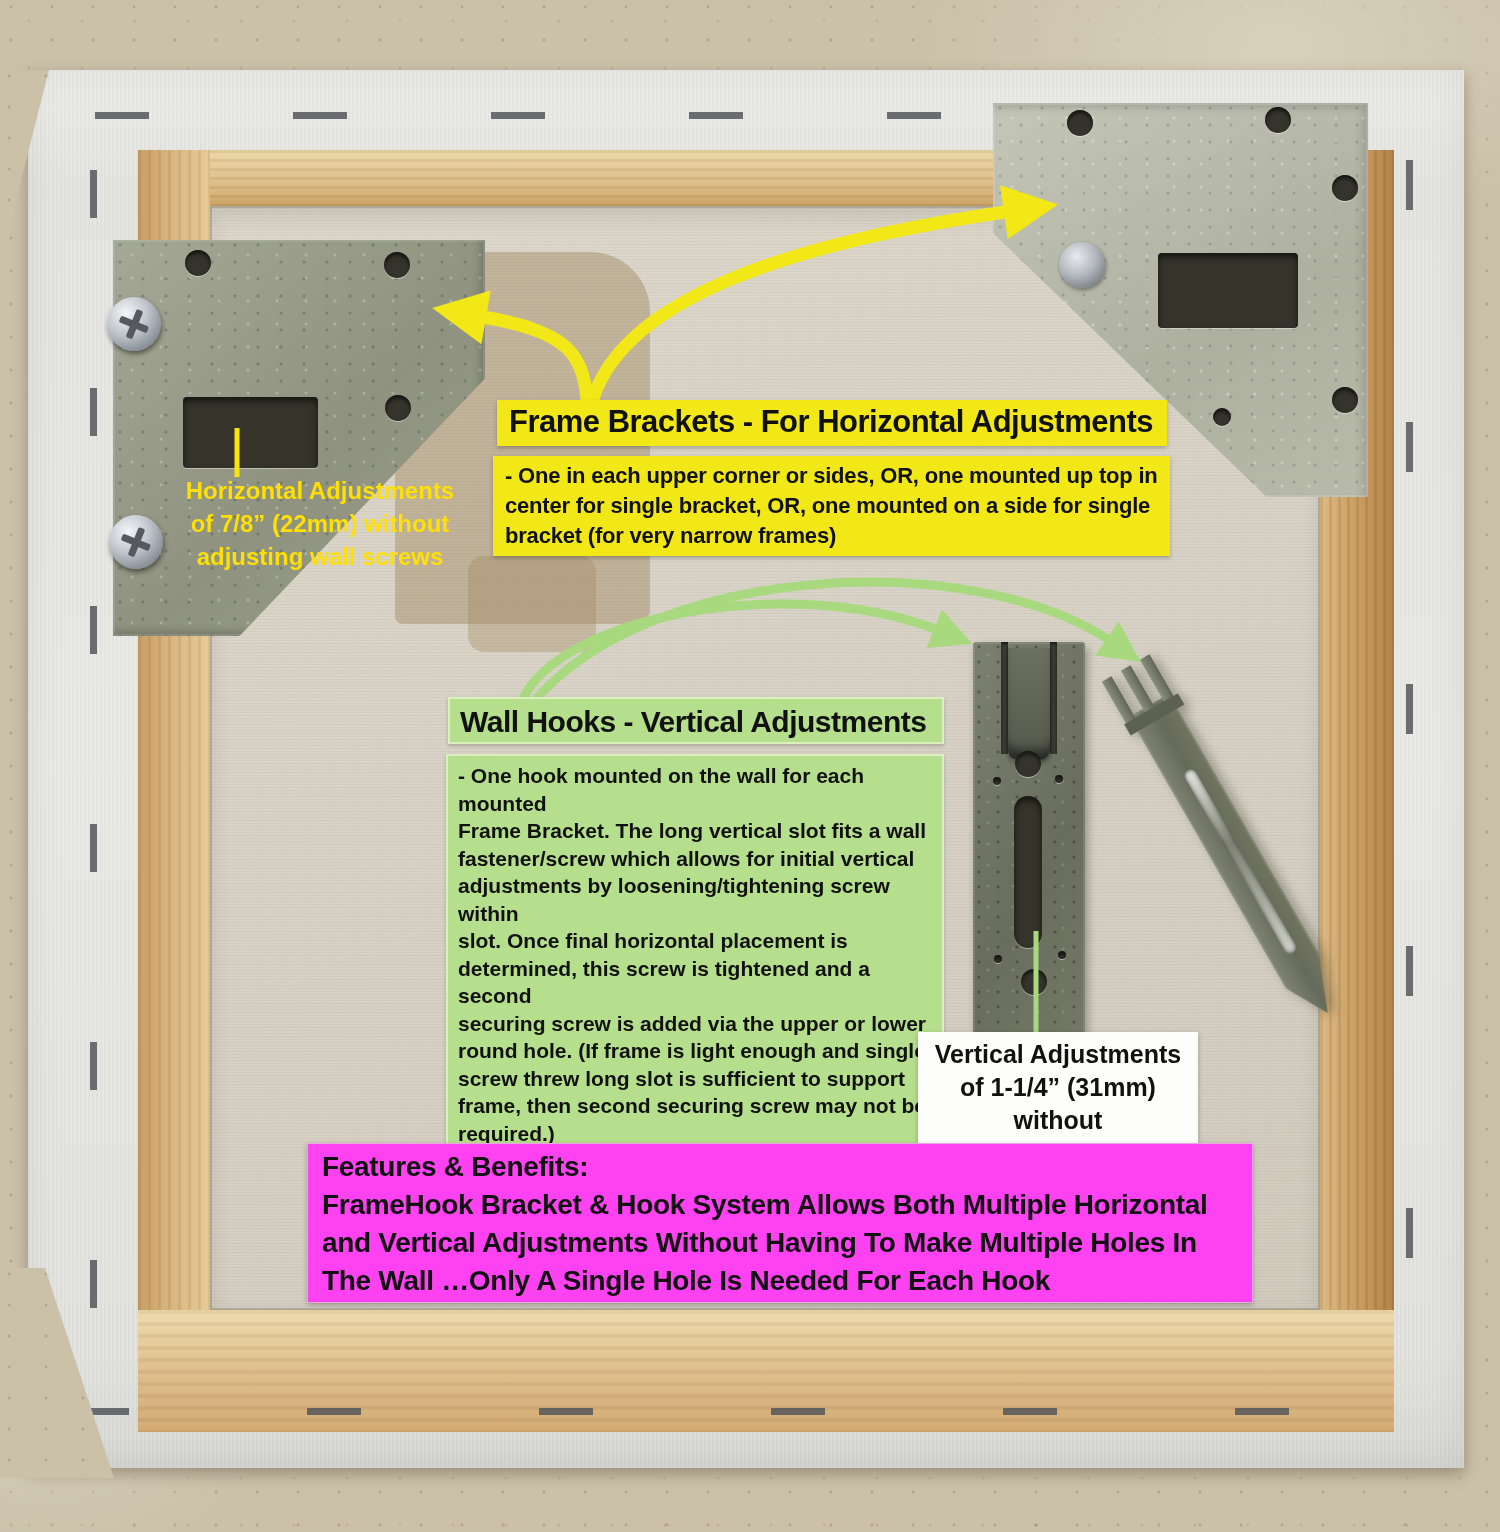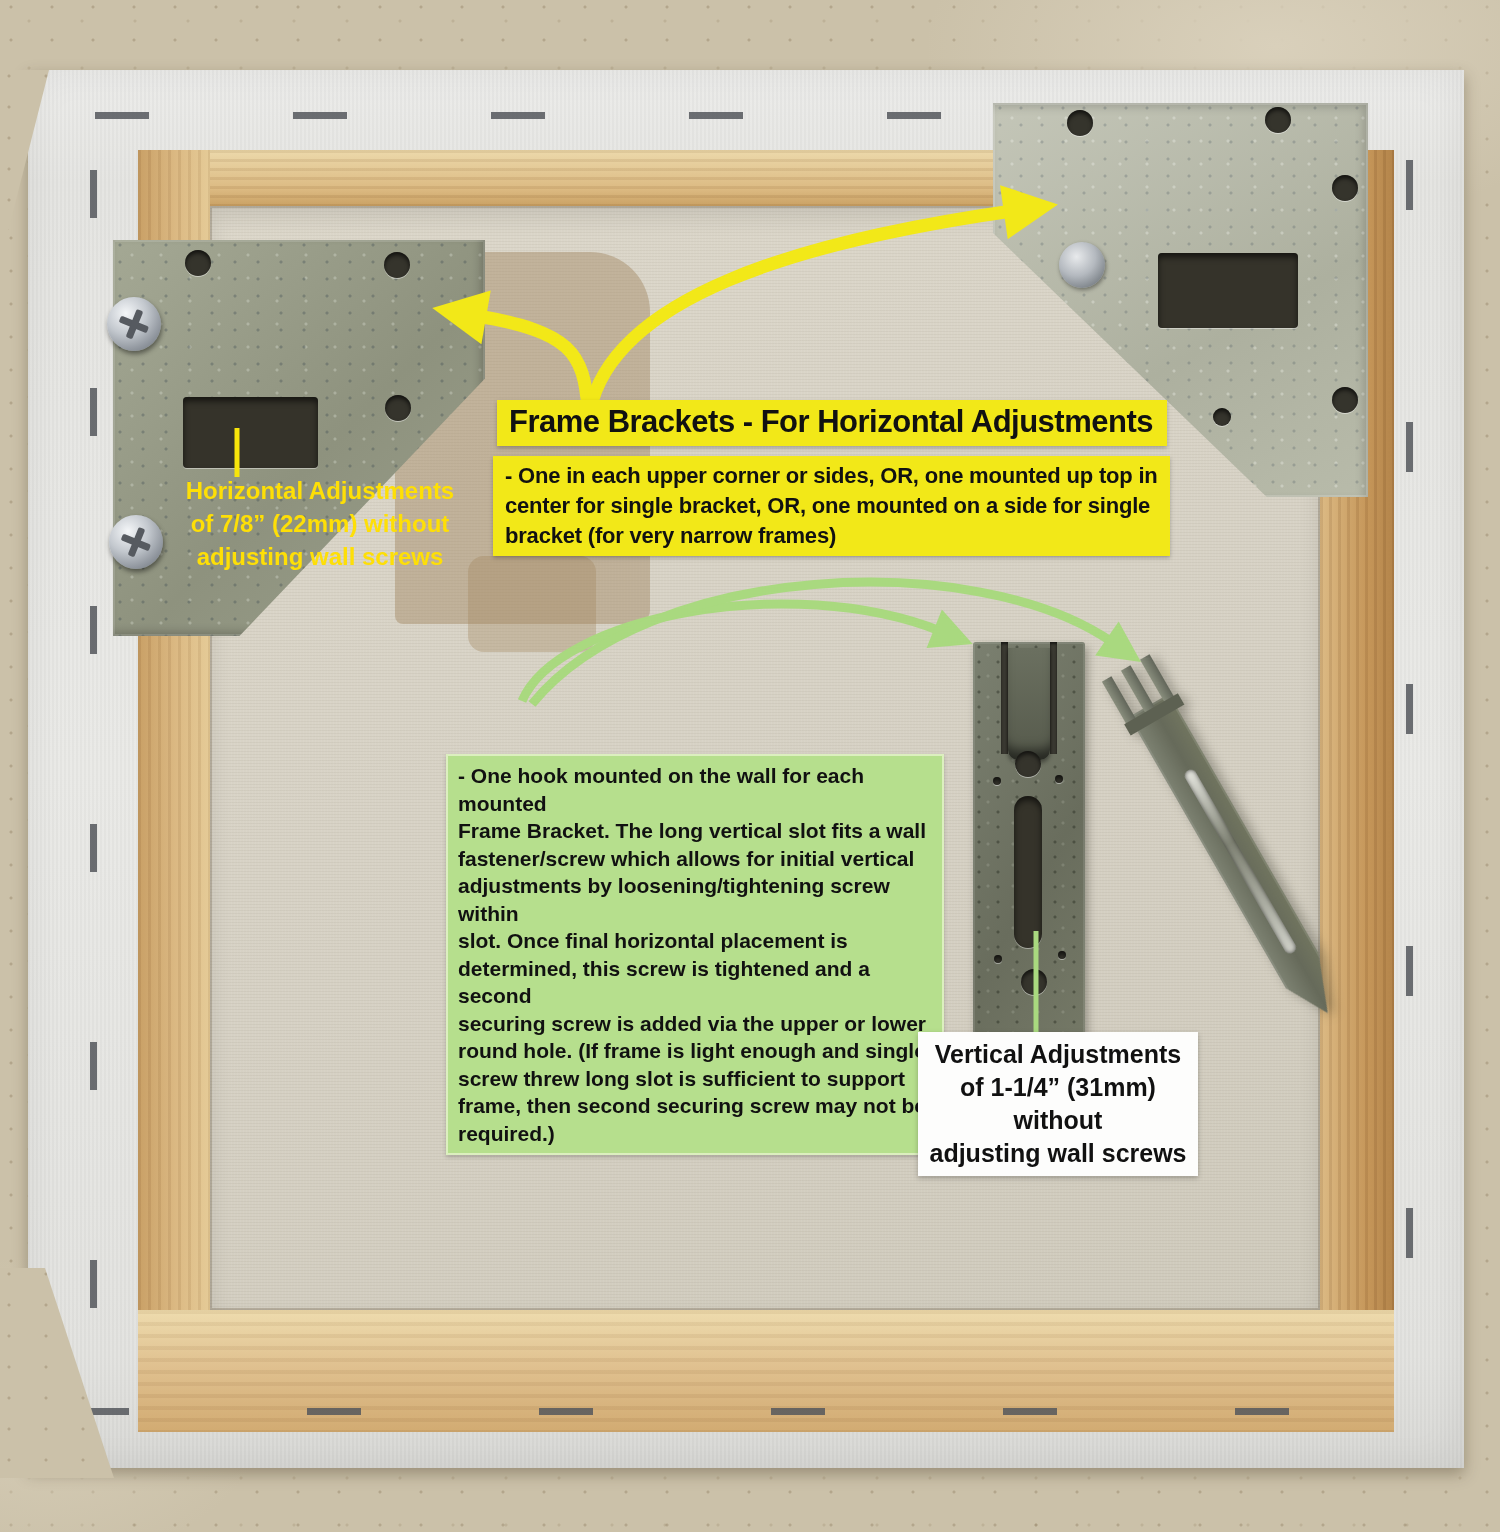--- a/index.html
+++ b/index.html
@@ -224,28 +224,33 @@
     <path d="M 1036 931 L 1036 1035" stroke="#a9d97f" stroke-width="5"></path>
   </svg>
 
   <div class="abs note h-note">Horizontal Adjustments
 of 7/8” (22mm) without
 adjusting wall screws</div>
   <div class="abs box fb-head">Frame Brackets - For Horizontal Adjustments</div>
   <div class="abs box fb-body">- One in each upper corner or sides, OR, one mounted up top in
 center for single bracket, OR, one mounted on a side for single
 bracket (for very narrow frames)</div>
+  <div class="abs box wh-head">Wall Hooks - Vertical Adjustments</div>
   <div class="abs box wh-body">- One hook mounted on the wall for each mounted
 Frame Bracket. The long vertical slot fits a wall
 fastener/screw which allows for initial vertical
 adjustments by loosening/tightening screw within
 slot. Once final horizontal placement is
 determined, this screw is tightened and a second
 securing screw is added via the upper or lower
 round hole. (If frame is light enough and single
 screw threw long slot is sufficient to support
 frame, then second securing screw may not be
 required.)</div>
   <div class="abs box v-note">Vertical Adjustments
 of 1-1/4” (31mm) without
 adjusting wall screws</div>
+  <div class="abs box features">Features &amp; Benefits:
+FrameHook Bracket &amp; Hook System Allows Both Multiple Horizontal
+and Vertical Adjustments Without Having To Make Multiple Holes In
+The Wall …Only A Single Hole Is Needed For Each Hook</div>
 
 </div>
 
 </body></html>

